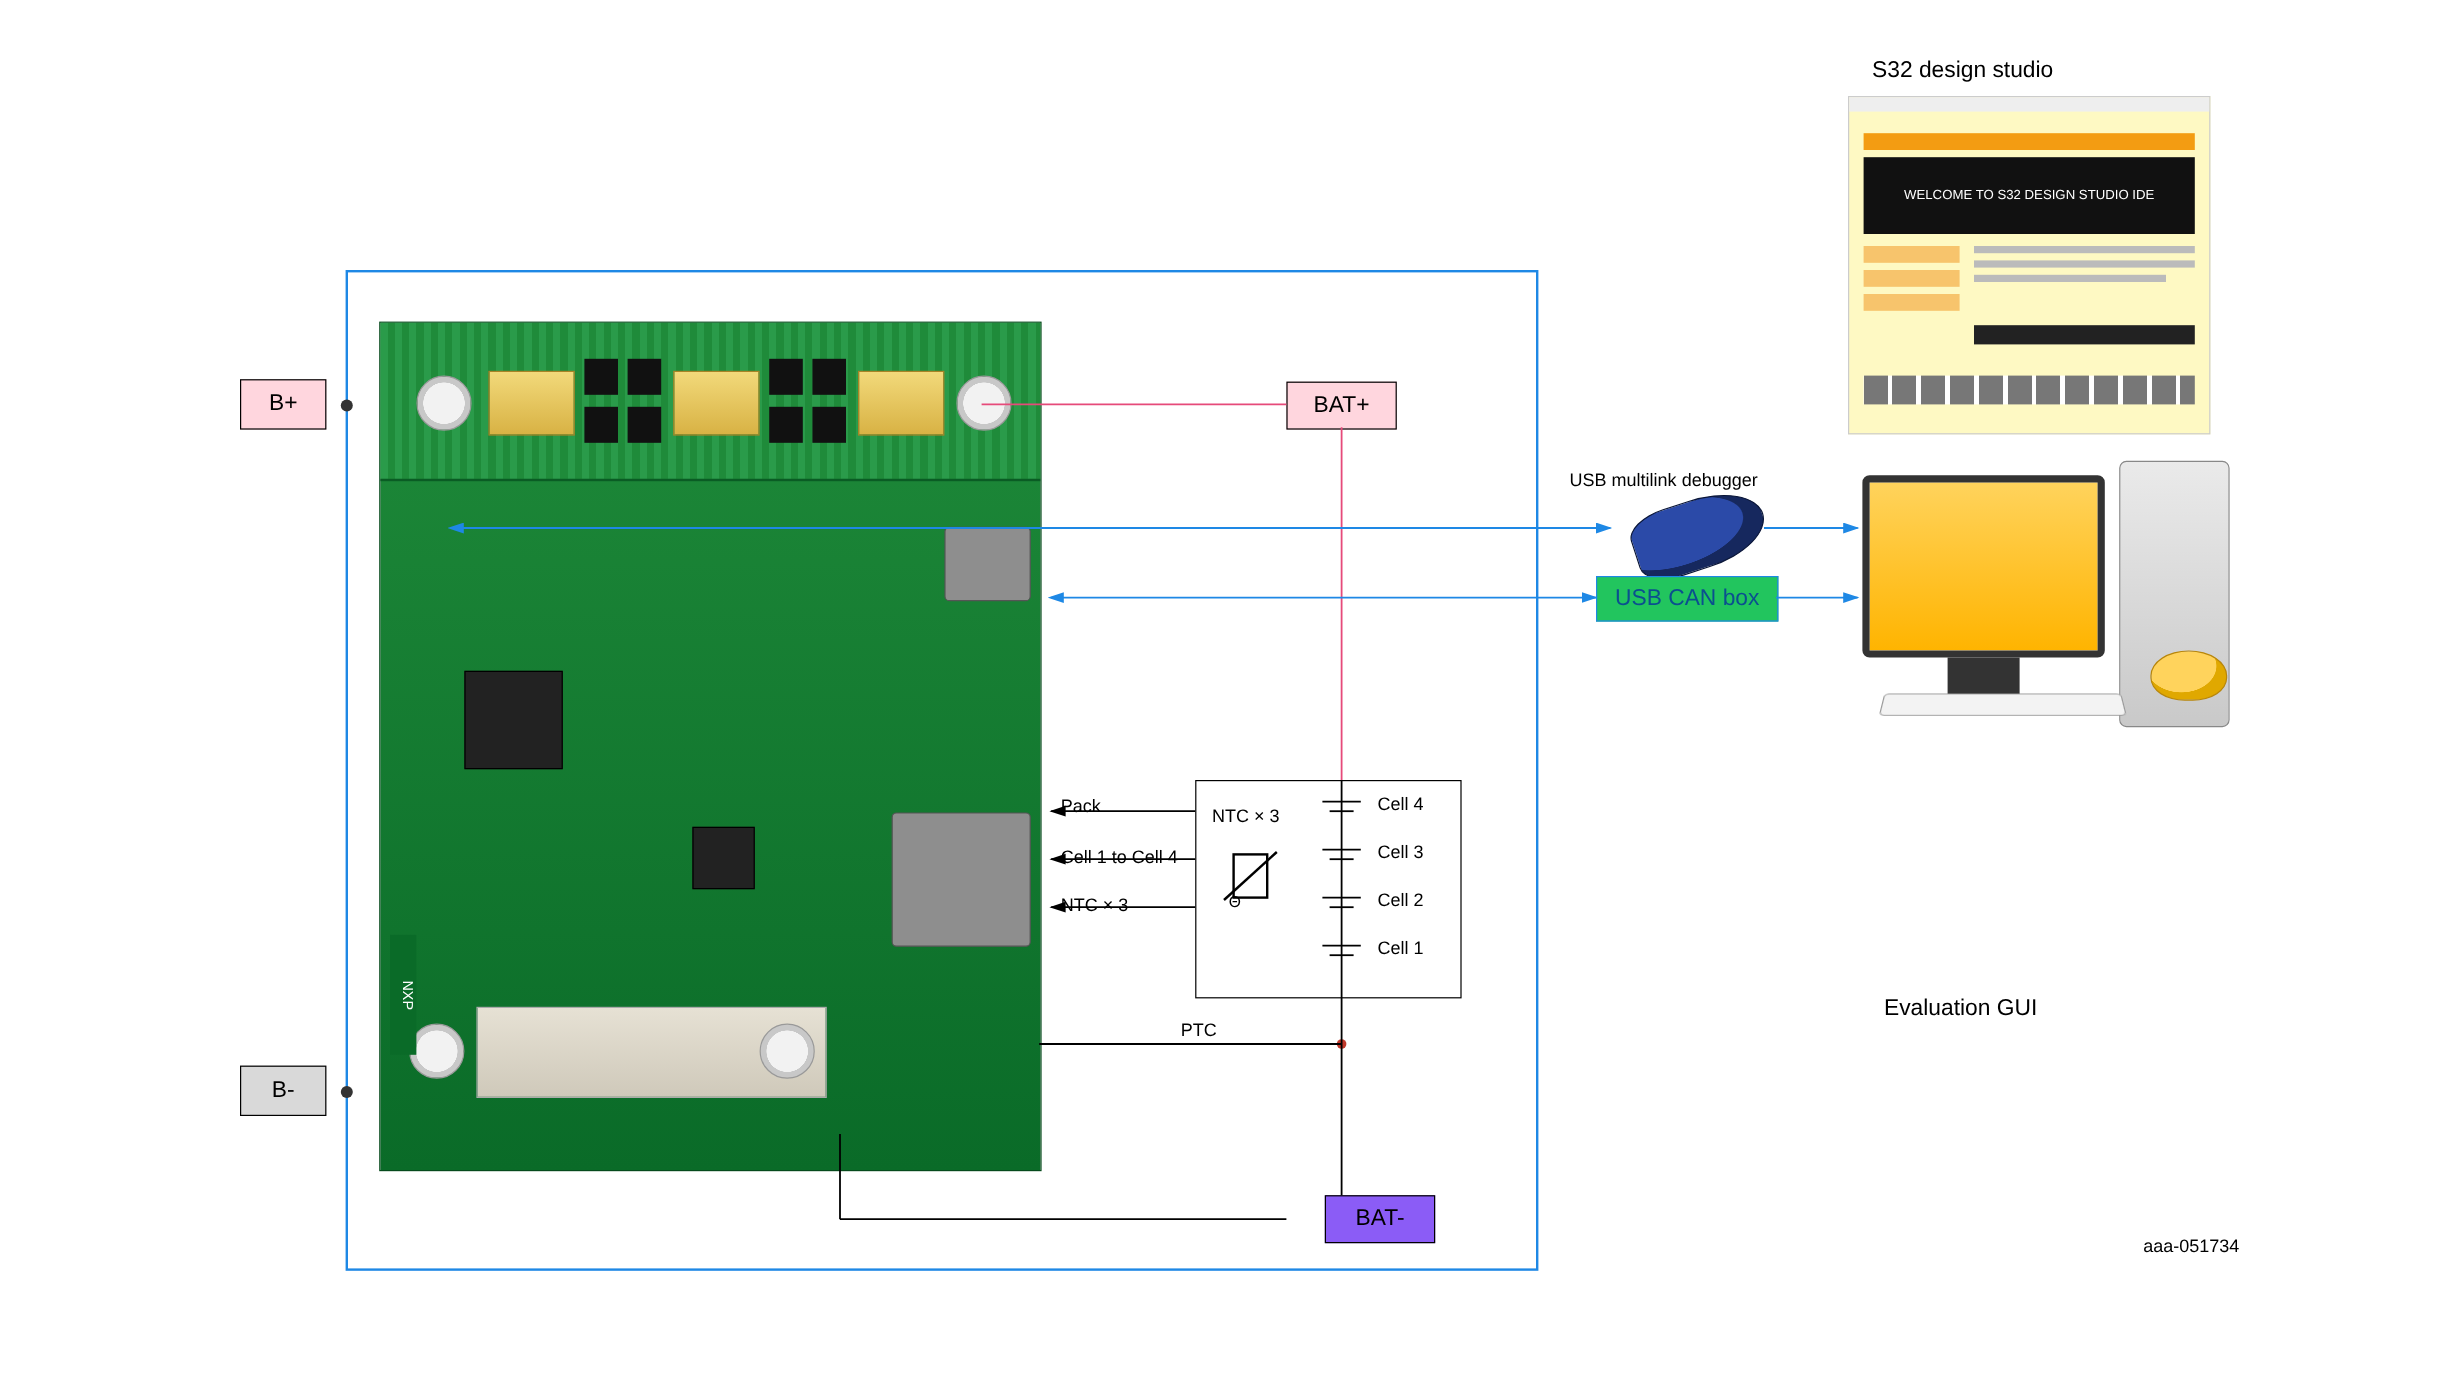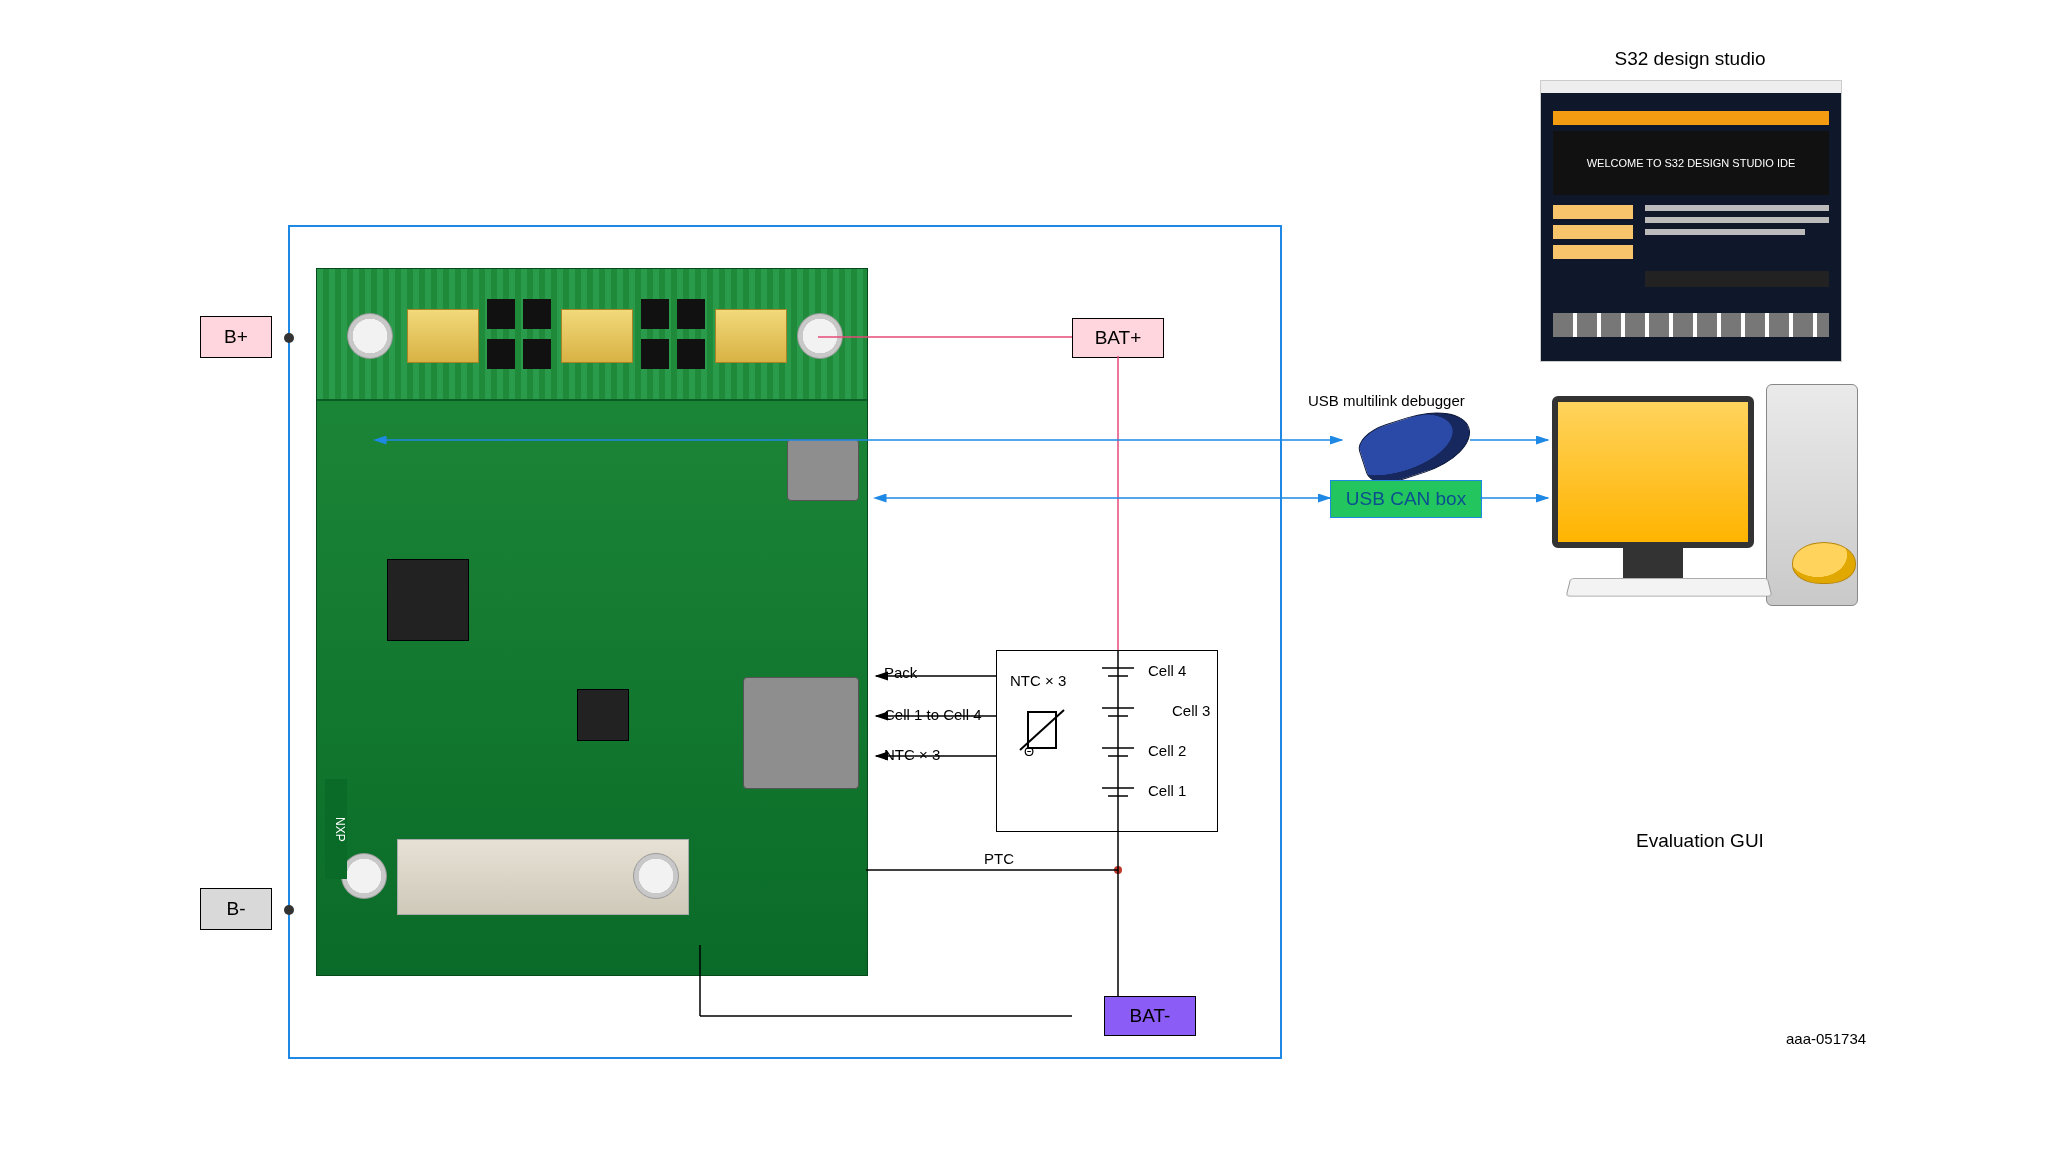--- a/index.html
+++ b/index.html
@@ -1,33 +1,33 @@
 <!DOCTYPE html>
 <html><head>
 <meta charset="utf-8">
 <style>
 body{margin:0;font-family:Arial,sans-serif;background:#fff;color:#000}
 .stage{position:relative;width:2048px;height:1152px;transform-origin:top left}
 .box{position:absolute;border:1px solid #000;text-align:center;display:flex;align-items:center;justify-content:center;font-size:19px}
 .lbl{position:absolute;font-size:15px}
-.caption{position:absolute;font-size:19px;text-align:center;width:260px}
+.caption{position:absolute;font-size:19px;text-align:left;width:260px}
 .pcb{position:absolute;background:linear-gradient(180deg,#1f8b3a 0%,#0a6b28 100%);border:1px solid #064a1c}
 .pcb .top{position:absolute;top:0;left:0;right:0;height:130px;background:repeating-linear-gradient(90deg,#2a9b4a 0 6px,#1f8b3a 6px 12px);border-bottom:2px solid #0a5c24}
 .dot{position:absolute;width:10px;height:10px;border-radius:50%;background:#333}
 .port{position:absolute;background:#8e8e8e;border:1px solid #555;border-radius:4px}
 .screw{position:absolute;width:44px;height:44px;border-radius:50%;background:radial-gradient(circle,#f2f2f2 0 55%,#c8c8c8 56% 100%);border:1px solid #999}
 .chip{position:absolute;background:#222;border:1px solid #000}
 .blk{position:absolute;background:#111}
 .gold{position:absolute;background:linear-gradient(180deg,#f2d97a,#d8b244);border:1px solid #a88426}
 .monitor{position:absolute}
 .monitor .screen{width:190px;height:140px;background:linear-gradient(180deg,#ffd35c,#ffb400);border:6px solid #333;border-radius:6px}
 .monitor .stand{width:60px;height:38px;background:#333;margin:0 auto;border-radius:0 0 8px 8px}
 .tower{position:absolute;width:90px;height:220px;background:linear-gradient(180deg,#eaeaea,#c9c9c9);border:1px solid #888;border-radius:6px}
 .mouse{position:absolute;width:62px;height:40px;background:radial-gradient(ellipse at 40% 30%,#ffd35c 0 55%,#e0a800 56% 100%);border:1px solid #b8860b;border-radius:50% 50% 45% 45%}
-.panel{position:absolute;border:1px solid #ccc;background:#0f172a}
+.panel{position:absolute;border:1px solid #ccc;background:#fef9c3}
 .bar{position:absolute;height:12px}
 svg{position:absolute;top:0;left:0;pointer-events:none}
 </style>
 </head>
 <body>
 
 <div class="stage" id="stage" style="transform: scale(1);">
 
 <div style="position:absolute;left:288px;top:225px;width:990px;height:830px;border:2px solid #1e88e5"></div>
 
@@ -67,21 +67,21 @@
  <div style="position:absolute;left:8px;top:510px;width:22px;height:100px;background:linear-gradient(180deg,#0a6b28,#0a6b28);color:#fff;font-size:12px;writing-mode:vertical-rl;text-align:center">NXP</div>
 </div>
 
 <div class="box" style="left:1072px;top:318px;width:90px;height:38px;background:#ffd6de">
  <span>BAT+</span>
 </div>
 
 <div class="box" style="left:996px;top:650px;width:220px;height:180px;background:#fff"></div>
 
 <div class="lbl" style="left:1148px;top:662px">Cell 4</div>
-<div class="lbl" style="left:1172px;top:702px">Cell 3</div>
+<div class="lbl" style="left:1148px;top:702px">Cell 3</div>
 <div class="lbl" style="left:1148px;top:742px">Cell 2</div>
 <div class="lbl" style="left:1148px;top:782px">Cell 1</div>
 
 <div class="lbl" style="left:1010px;top:672px">NTC × 3</div>
 
 <div style="position:absolute;left:1014px;top:702px;width:56px;height:56px">
  <svg width="56" height="56">
         <rect x="14" y="10" width="28" height="36" fill="none" stroke="#000" stroke-width="2"></rect>
         <line x1="6" y1="48" x2="50" y2="8" stroke="#000" stroke-width="2"></line>
         <text x="10" y="54" font-size="13">Θ</text>

